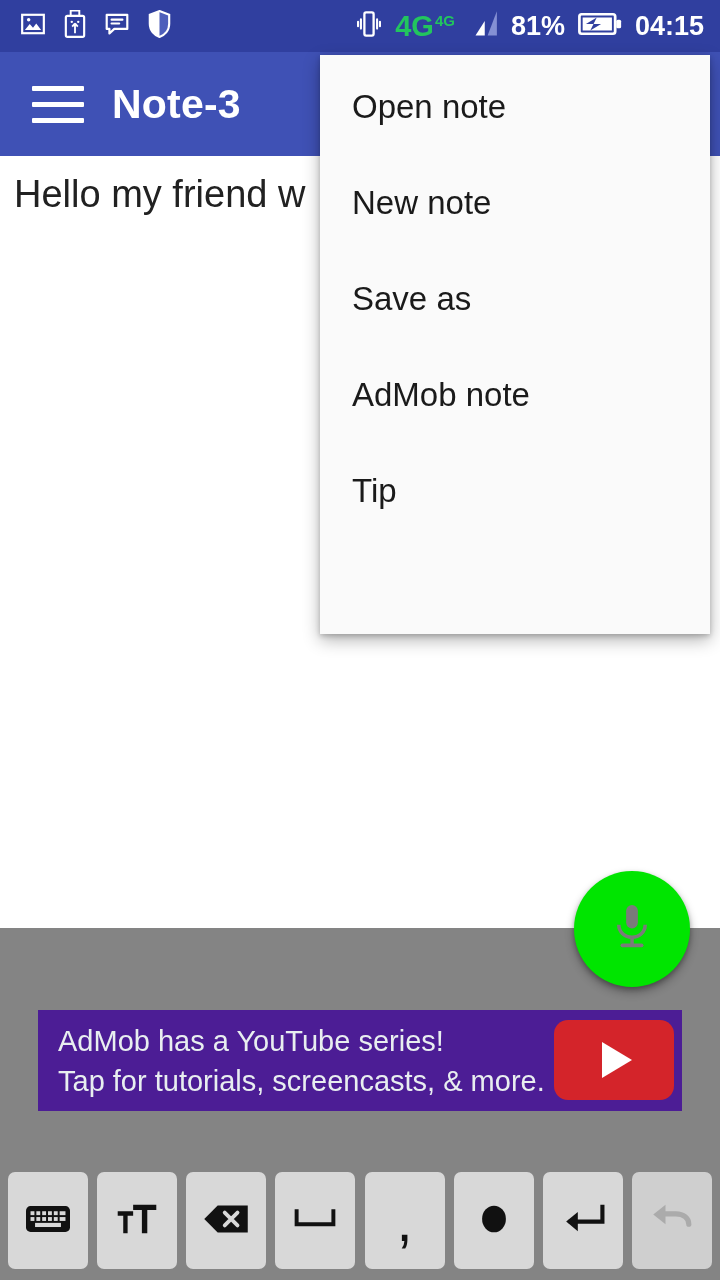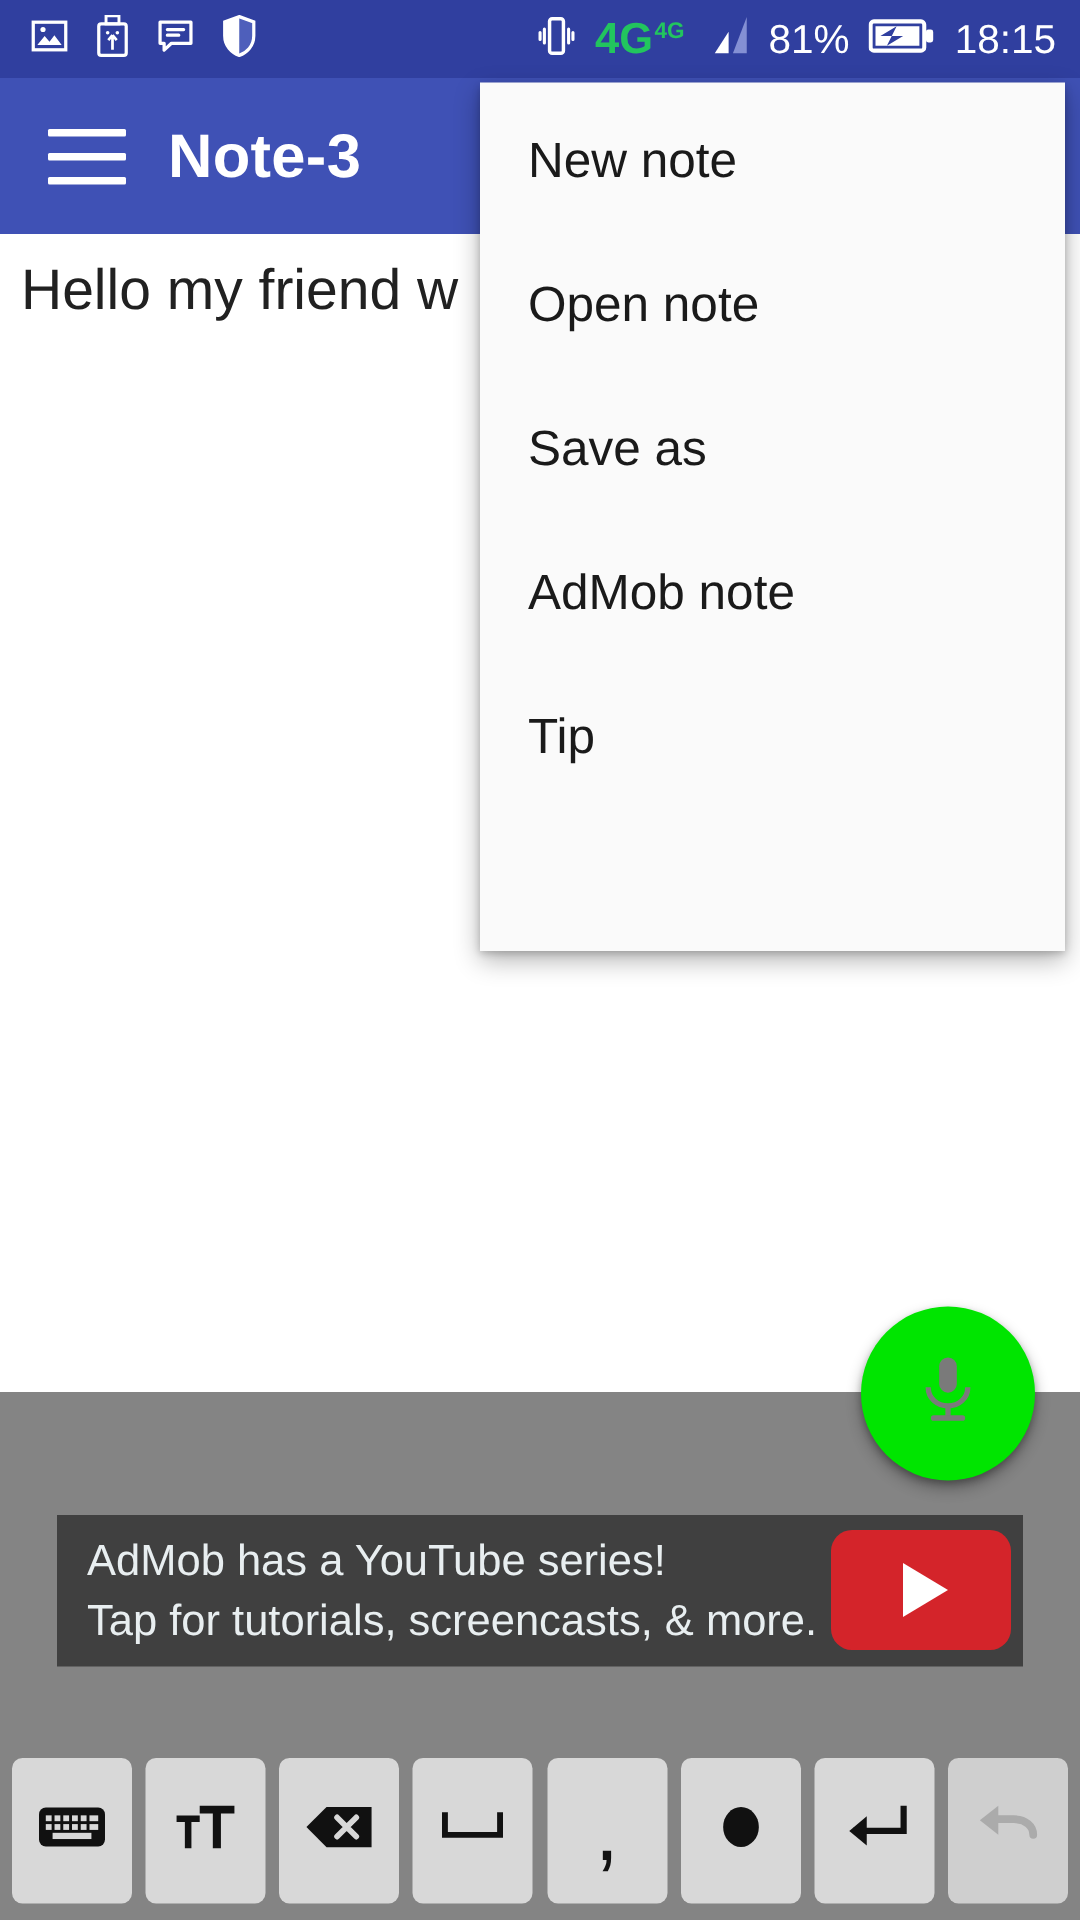--- a/index.html
+++ b/index.html
@@ -36,21 +36,21 @@
   #status-right {
     margin-left: auto;
     display: flex;
     align-items: center;
     gap: 13px;
   }
   .sb-icon { display: block; }
   .sb-text {
     color: #ffffff;
     font-size: 27px;
-    font-weight: normal;
+    font-weight: bold;
     letter-spacing: 0px;
     line-height: 1;
     white-space: nowrap;
   }
   #net-label {
     position: relative;
     display: flex;
     align-items: flex-start;
     color: #22c55e;
     font-weight: bold;
@@ -164,21 +164,21 @@
     z-index: 2;
   }
 
   
   #ad-banner {
     position: absolute;
     left: 38px;
     top: 1010px;
     width: 644px;
     height: 101px;
-    background: #404040;
+    background: #4c1d95;
     z-index: 4;
     display: flex;
     align-items: center;
     box-sizing: border-box;
     padding-left: 20px;
   }
   #ad-text {
     color: #E8EEF0;
     font-size: 29px;
     line-height: 40px;
@@ -288,40 +288,40 @@
     </span>
     <span class="sb-text">81%</span>
     <span class="sb-icon">
       <svg width="44" height="26" viewBox="0 0 40 24">
         <rect x="1" y="3" width="33" height="18" rx="2" fill="none" stroke="#fff" stroke-width="2.5"></rect>
         <rect x="35" y="8" width="4.5" height="8" rx="1.5" fill="#fff"></rect>
         <rect x="4" y="6" width="27" height="12" fill="#fff"></rect>
         <path d="M17 6l-10 6h7l-3 6 10-6h-7z" fill="#303F9F"></path>
       </svg>
     </span>
-    <span class="sb-text">18:15</span>
+    <span class="sb-text">04:15</span>
   </div>
 </div>
 
 <div id="app-bar">
   <div id="menu-button">
     <div class="bar"></div>
     <div class="bar"></div>
     <div class="bar"></div>
   </div>
   <div id="app-title">Note-3</div>
 </div>
 
 <div id="note-area">
   <div id="note-text">Hello my friend w</div>
 </div>
 
 <div id="overflow-menu">
+  <div class="menu-item">Open note</div>
   <div class="menu-item">New note</div>
-  <div class="menu-item">Open note</div>
   <div class="menu-item">Save as</div>
   <div class="menu-item">AdMob note</div>
   <div class="menu-item">Tip</div>
 </div>
 
 <div id="bottom-panel"></div>
 
 <div id="fab-mic">
   <span>
     <svg width="44" height="56" viewBox="0 0 30 38">

